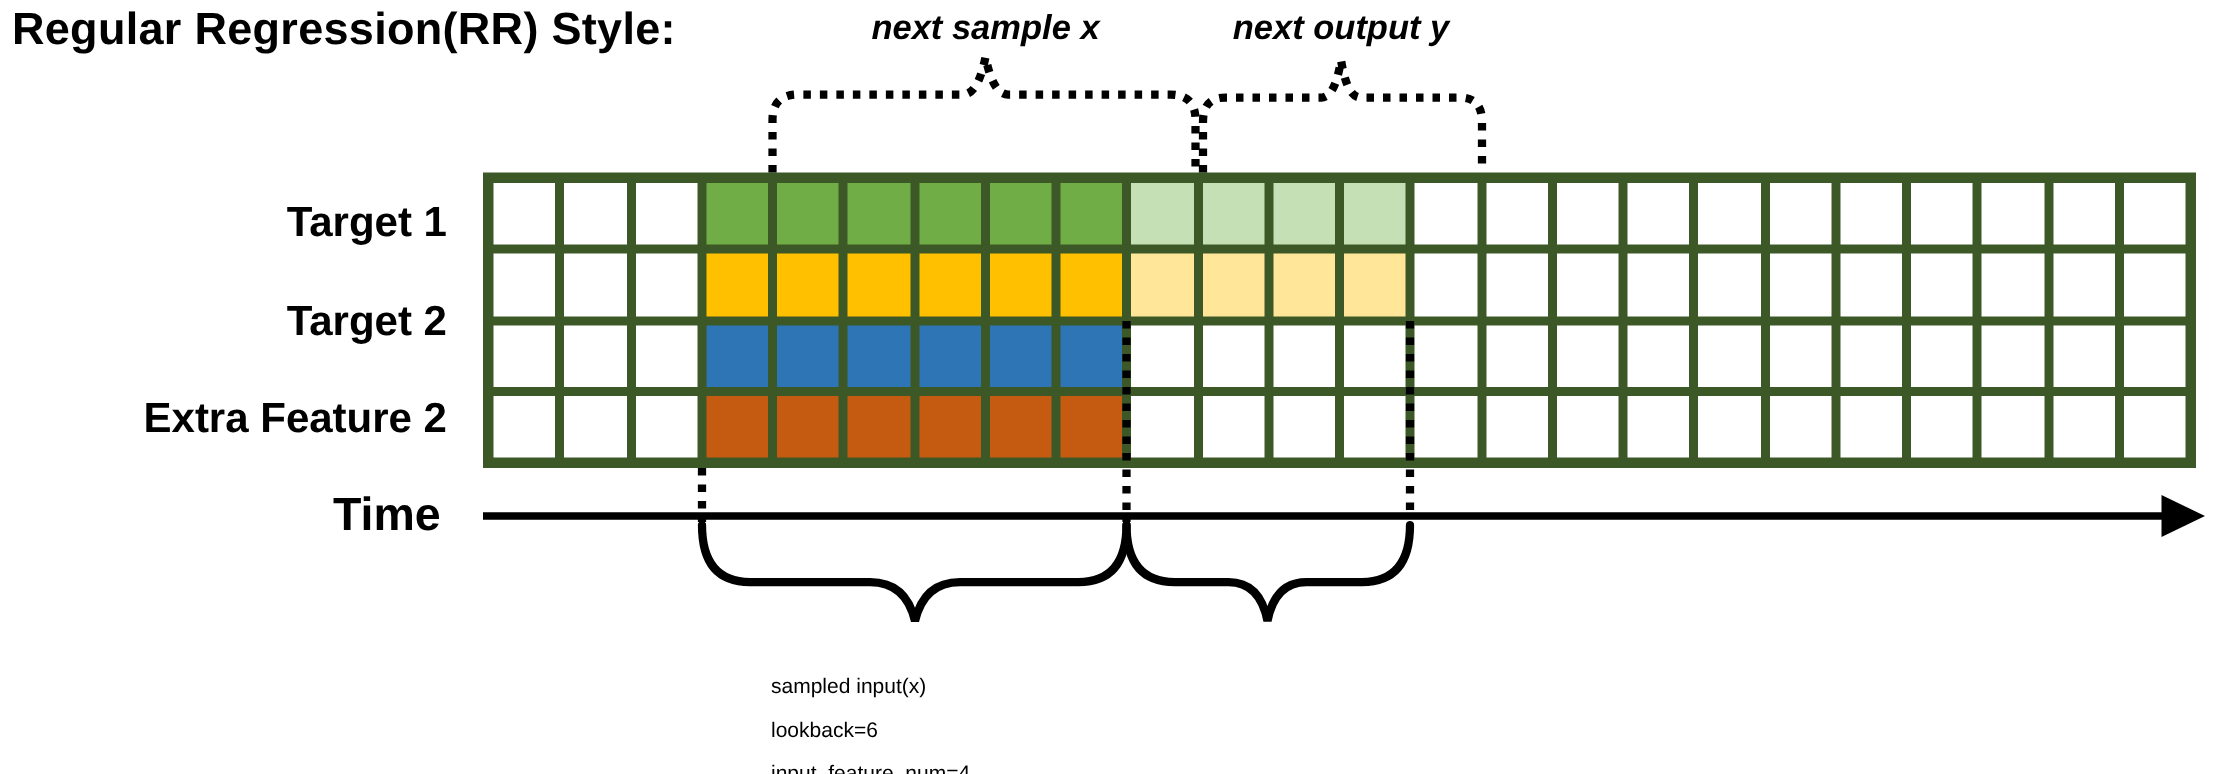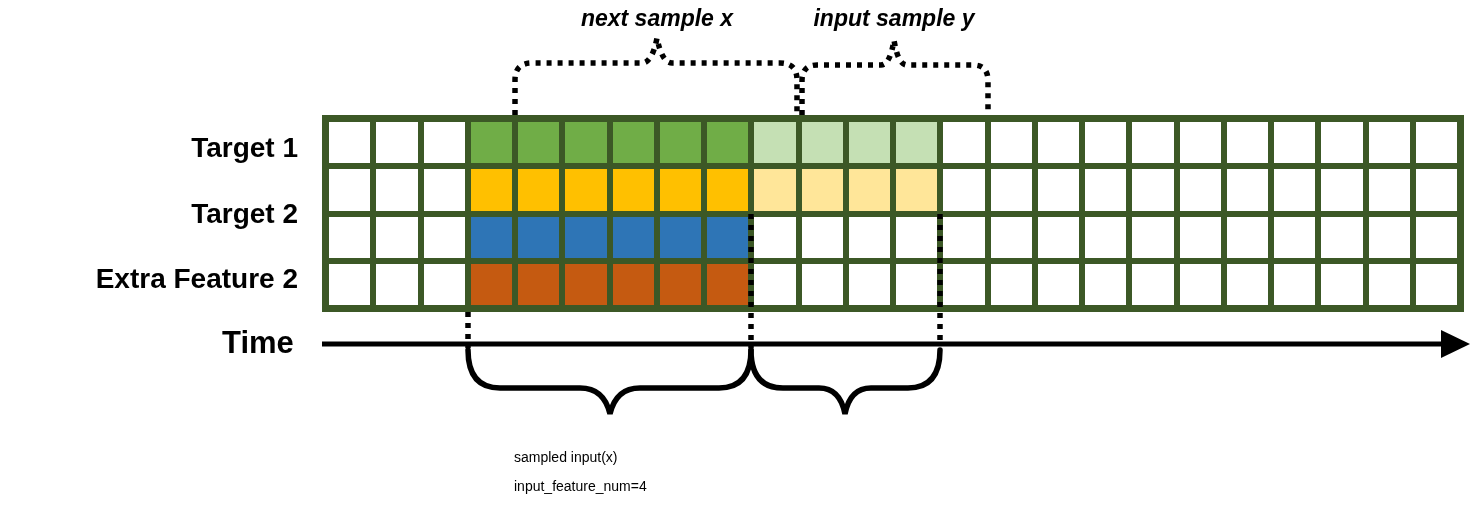--- a/index.html
+++ b/index.html
@@ -45,20 +45,21 @@
   .ann-block {
     position:absolute; top:443px; font-size:14px; line-height:29px;
     white-space:nowrap;
   }
 </style>
 </head>
 <body>
 
 <div id="stage">
 
+  <div class="title">Regular Regression(RR) Style:</div>
 
   <div class="row-labels">
     <div class="rl">Target 1</div>
     <div class="rl">Target 2</div>
     <div class="rl">Extra Feature 2</div>
   </div>
 
   <div class="grid" style="background: rgb(60, 88, 38);">
       <div class="cell" style="background: rgb(255, 255, 255);"></div>
       <div class="cell" style="background: rgb(255, 255, 255);"></div>
@@ -172,23 +173,24 @@
       <line x1="322" y1="344" x2="1443" y2="344" stroke="#000" stroke-width="5"></line>
       <polygon points="1441,330 1470,344 1441,358" fill="#000"></polygon>
     </g>
 
     <path d="M 468 350 Q 468 388 500 388 L 580 388 Q 604 388 610 414 Q 616 388 640 388 L 719 388 Q 751 388 751 350" fill="none" stroke="#000" stroke-width="5.5" stroke-linecap="round"></path>
 
     <path d="M 751 350 Q 751 388 783 388 L 819 388 Q 840 388 845 414 Q 850 388 871 388 L 908 388 Q 940 388 940 350" fill="none" stroke="#000" stroke-width="5.5" stroke-linecap="round"></path>
   </svg>
 
   <div class="ann-top" style="left:657px">next sample x</div>
-  <div class="ann-top" style="left:894px">input sample y</div>
+  <div class="ann-top" style="left:894px">next output y</div>
 
   <div class="time-label">Time</div>
 
   <div class="ann-block" style="left:514px">
     <div>sampled input(x)</div>
+    <div>lookback=6</div>
     <div>input_feature_num=4</div>
   </div>
 
 
 </div>
 
 </body></html>

